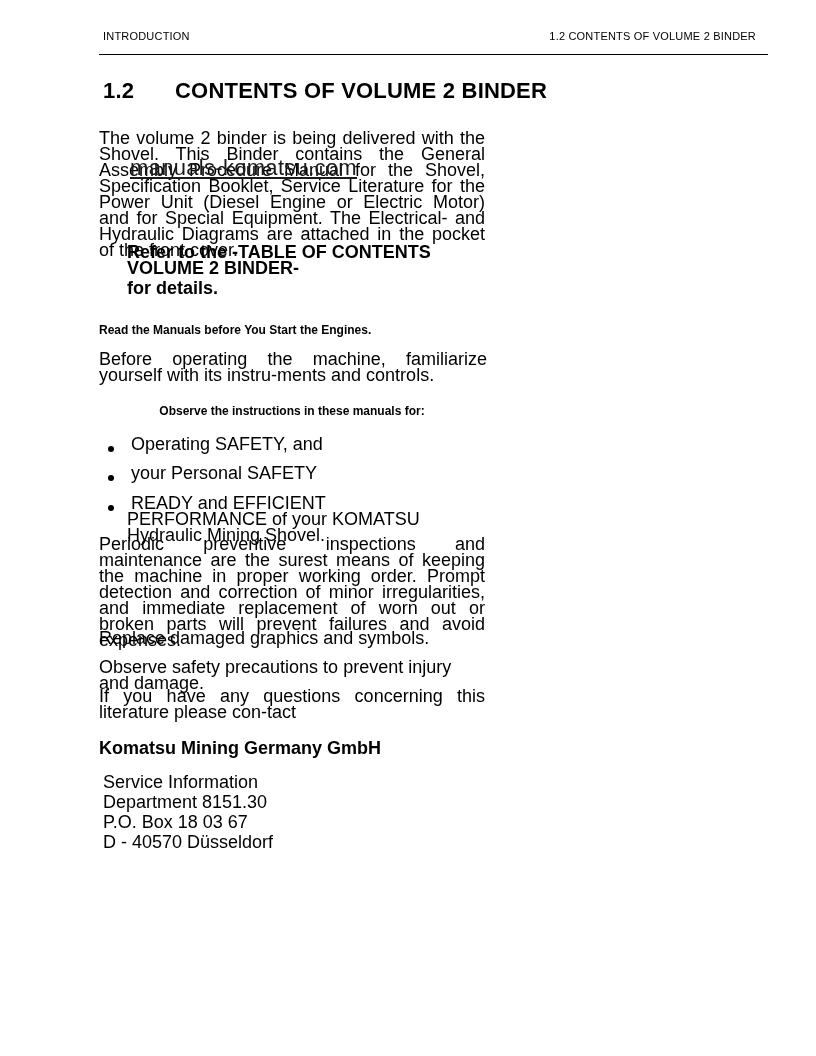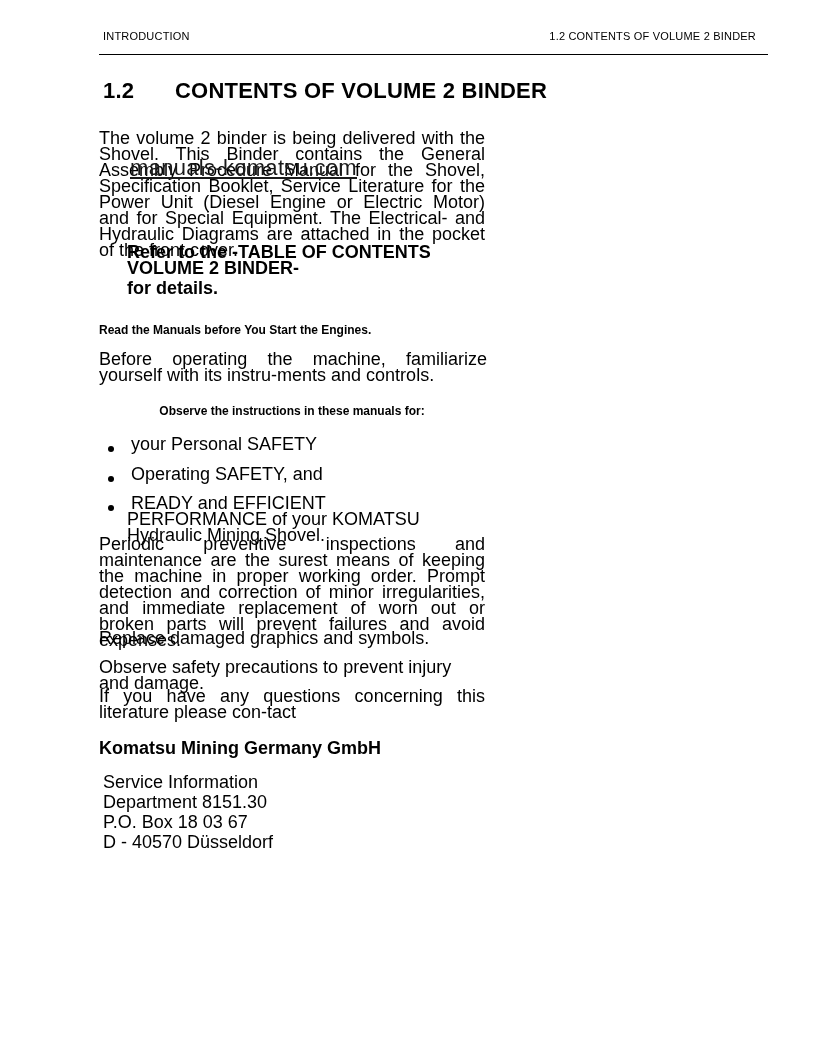--- a/index.html
+++ b/index.html
@@ -69,27 +69,27 @@
   <div>for details.</div>
 </div>
 
 <h2 class="col bold" style="top:310px; font-size:12px;">Read the Manuals before You Start the Engines.</h2>
 
 <p class="col just" style="top:339px; width:388px;">Before operating the machine, familiarize yourself with its instru-ments and controls.</p>
 
 <h2 class="col bold" style="top:391px; font-size:12px;text-align:center;">Observe the instructions in these manuals for:</h2>
 
 <ul class="col" style="top:420px; list-style:none;">
+  <li class="bullet-item" style="margin-bottom:13px;">
+    <span class="bullet-dot"></span>
+    <span>Operating SAFETY, and</span>
+  </li>
   <li class="bullet-item" style="margin-bottom:14px;">
     <span class="bullet-dot"></span>
     <span>your Personal SAFETY</span>
-  </li>
-  <li class="bullet-item" style="margin-bottom:13px;">
-    <span class="bullet-dot"></span>
-    <span>Operating SAFETY, and</span>
   </li>
   <li class="bullet-item" style="width:320px;">
     <span class="bullet-dot"></span>
     <span>READY and EFFICIENT PERFORMANCE of your KOMATSU Hydraulic Mining Shovel.</span>
   </li>
 </ul>
 
 <p class="col just" style="top:524px;">Periodic preventive inspections and maintenance are the surest means of keeping the machine in proper working order. Prompt detection and correction of minor irregularities, and immediate replacement of worn out or broken parts will prevent failures and avoid expenses.</p>
 
 <p class="col" style="top:618px;">Replace damaged graphics and symbols.</p>

